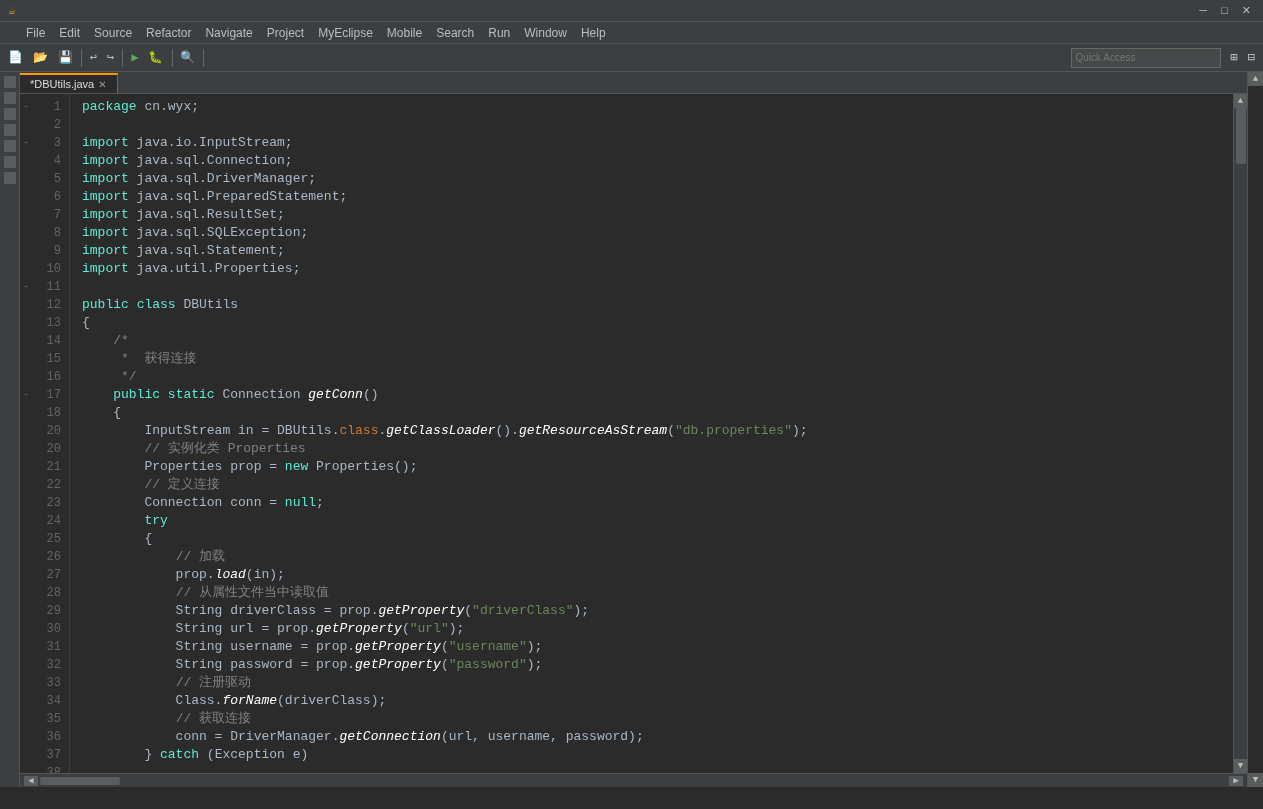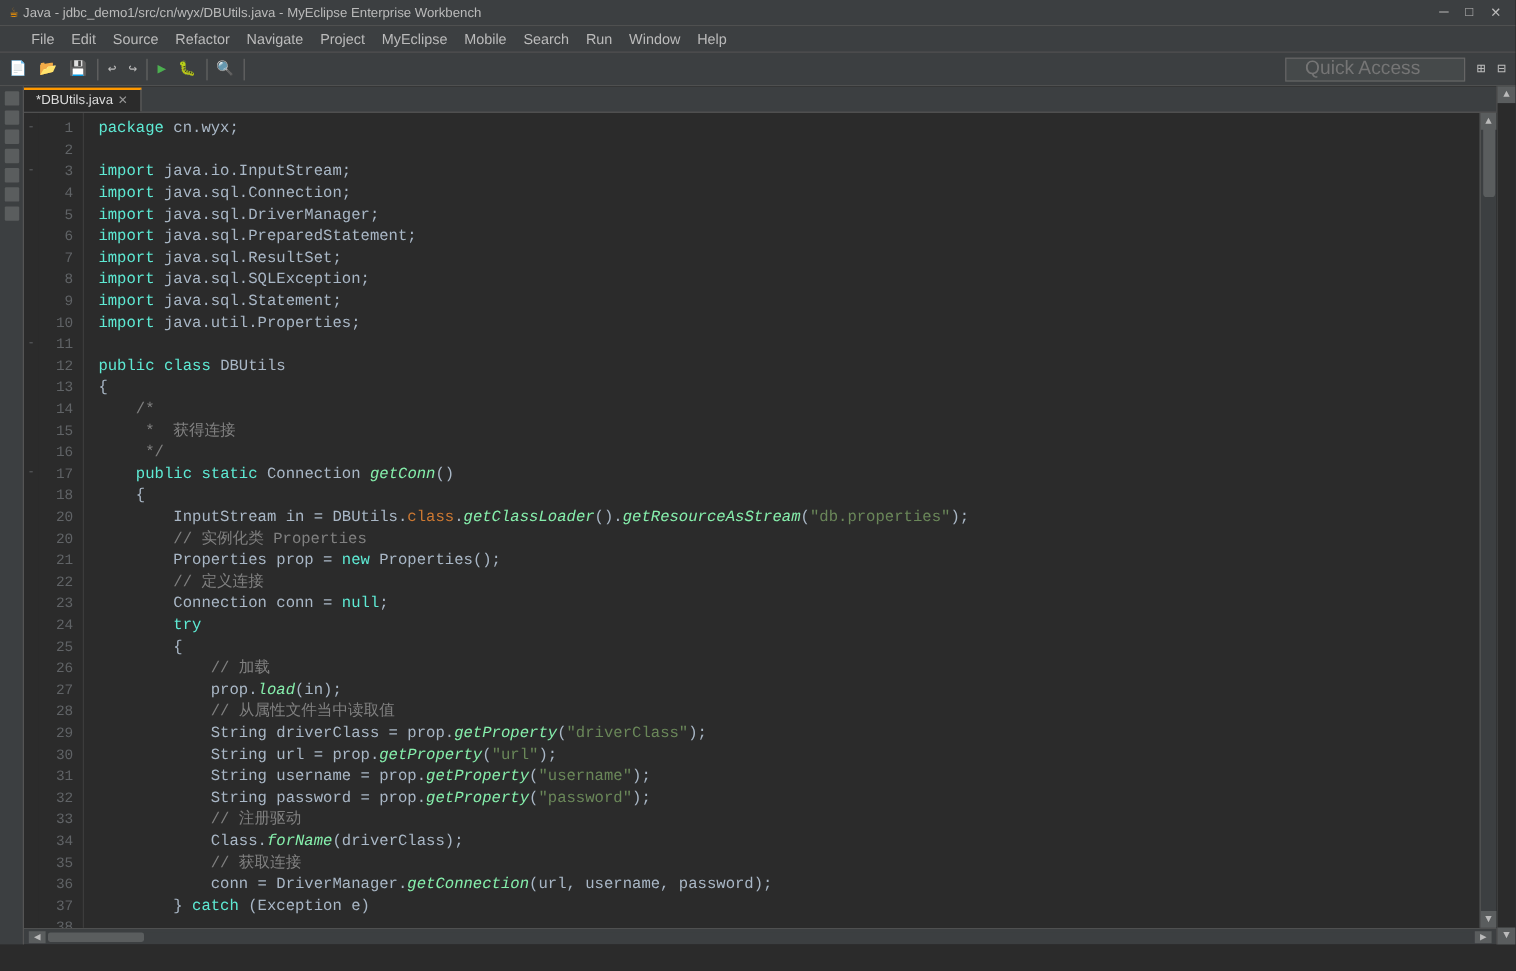--- a/index.html
+++ b/index.html
@@ -90,23 +90,22 @@
       border: 1px solid #666;
       height: 20px;
       width: 150px;
       padding: 0 4px;
     }
     #quick-access-input {
       background: transparent;
       border: none;
       outline: none;
       color: #bbb;
-      font-size: 16px;
+      font-size: 10px;
       width: 120px;
-      text-align: center;
     }
 
     
     #main-layout {
       display: flex;
       height: calc(809px - 22px - 22px - 28px - 22px);
     }
 
     
     #left-sidebar {
@@ -195,21 +194,21 @@
       white-space: pre;
       color: #a9b7c6;
       font-size: 13px;
     }
 
     
     .kw { color: #5eead4; font-weight: normal; }
     .kw2 { color: #cc7832; }
     .string { color: #6a8759; }
     .comment { color: #808080; }
-    .method { color: #86efac; font-style: italic; }
+    .method { color: #ffffff; font-style: italic; }
 
     
     #gutter {
       width: 12px;
       background: #2b2b2b;
       font-size: 10px;
       color: #606366;
       line-height: 18px;
       padding-top: 4px;
       text-align: center;
@@ -251,21 +250,20 @@
       background: #3c3f41;
       border-left: 1px solid #555;
     }
   </style>
 </head>
 <body>
 
 <div id="title-bar">
   <div id="title-icon" style="display:flex;align-items:center;gap:4px;">
     <span style="color:#f90;font-size:12px;">☕</span>
-    <span id="title-text">Java - jdbc_demo1/src/cn/wyx/DBUtils.java - MyEclipse Enterprise Workbench</span>
   </div>
   <div id="title-controls">
     <span class="title-btn">─</span>
     <span class="title-btn">□</span>
     <span class="title-btn">✕</span>
   </div>
 </div>
 
 <div id="menu-bar">
   <span class="menu-item">File</span>

